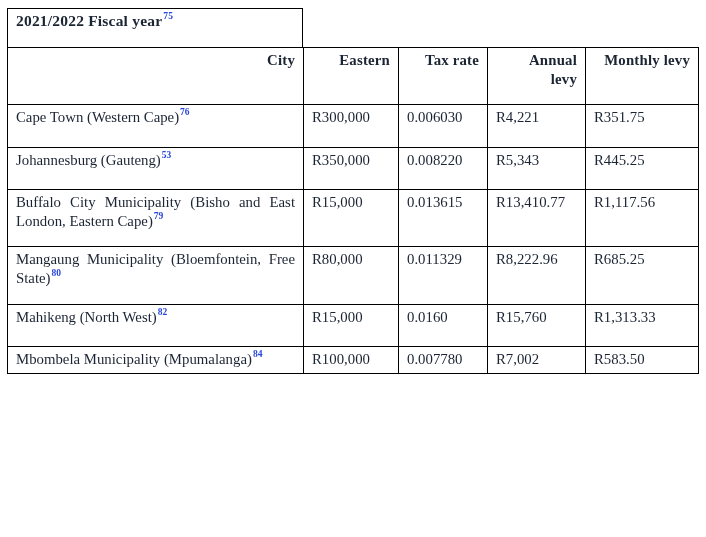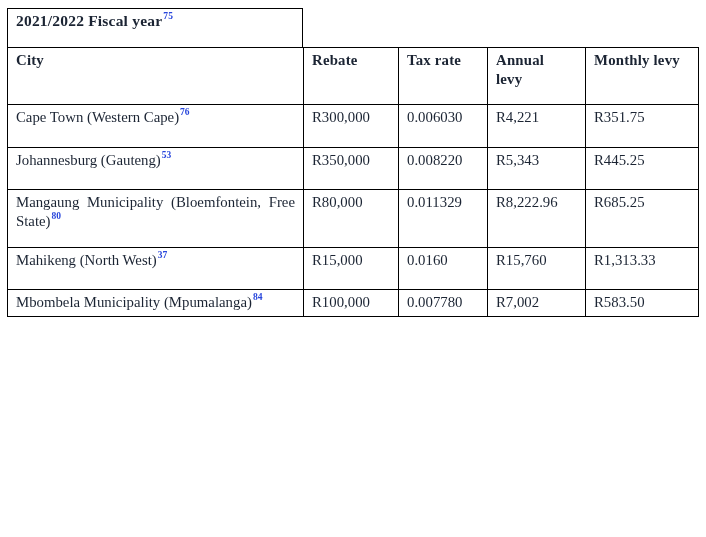--- a/index.html
+++ b/index.html
@@ -41,21 +41,21 @@
     border: 1px solid #000000;
     vertical-align: top;
     padding: 3px 8px;
     font-size: 14.8px;
     line-height: 1.26;
     box-sizing: border-box;
     overflow: hidden;
   }
   table.levy th {
     font-weight: bold;
-    text-align: left;
+    text-align: right;
     letter-spacing: 0.2px;
   }
   td.city { text-align: justify; }
   
   .hdr-narrow { display: inline-block; width: 58px; }
   sup.fn {
     font-size: 9.5px;
     font-weight: bold;
     color: #2846dc;
     position: relative;
@@ -84,50 +84,57 @@
     <colgroup>
       <col style="width:296px">
       <col style="width:95px">
       <col style="width:89px">
       <col style="width:98px">
       <col style="width:113px">
     </colgroup>
     <thead>
       <tr class="h-header">
         <th>City</th>
-        <th>Rebate</th>
+        <th>Eastern</th>
         <th>Tax rate</th>
         <th><span class="hdr-narrow">Annual levy</span></th>
         <th>Monthly levy</th>
       </tr>
     </thead>
     <tbody>
       <tr class="h43">
         <td class="city"><span>Cape Town (Western Cape)</span><sup class="fn">76</sup></td>
         <td>R300,000</td>
         <td>0.006030</td>
         <td>R4,221</td>
         <td>R351.75</td>
       </tr>
       <tr class="h42">
         <td class="city"><span>Johannesburg (Gauteng)</span><sup class="fn">53</sup></td>
         <td>R350,000</td>
         <td>0.008220</td>
         <td>R5,343</td>
         <td>R445.25</td>
       </tr>
+      <tr class="h57">
+        <td class="city"><span>Buffalo City Municipality (Bisho and East London, Eastern Cape)</span><sup class="fn">79</sup></td>
+        <td>R15,000</td>
+        <td>0.013615</td>
+        <td>R13,410.77</td>
+        <td>R1,117.56</td>
+      </tr>
       <tr class="h58">
         <td class="city"><span>Mangaung Municipality (Bloemfontein, Free State)</span><sup class="fn">80</sup></td>
         <td>R80,000</td>
         <td>0.011329</td>
         <td>R8,222.96</td>
         <td>R685.25</td>
       </tr>
       <tr class="h42">
-        <td class="city"><span>Mahikeng (North West)</span><sup class="fn">37</sup></td>
+        <td class="city"><span>Mahikeng (North West)</span><sup class="fn">82</sup></td>
         <td>R15,000</td>
         <td>0.0160</td>
         <td>R15,760</td>
         <td>R1,313.33</td>
       </tr>
       <tr class="h27">
         <td class="city"><span>Mbombela Municipality (Mpumalanga)</span><sup class="fn">84</sup></td>
         <td>R100,000</td>
         <td>0.007780</td>
         <td>R7,002</td>

